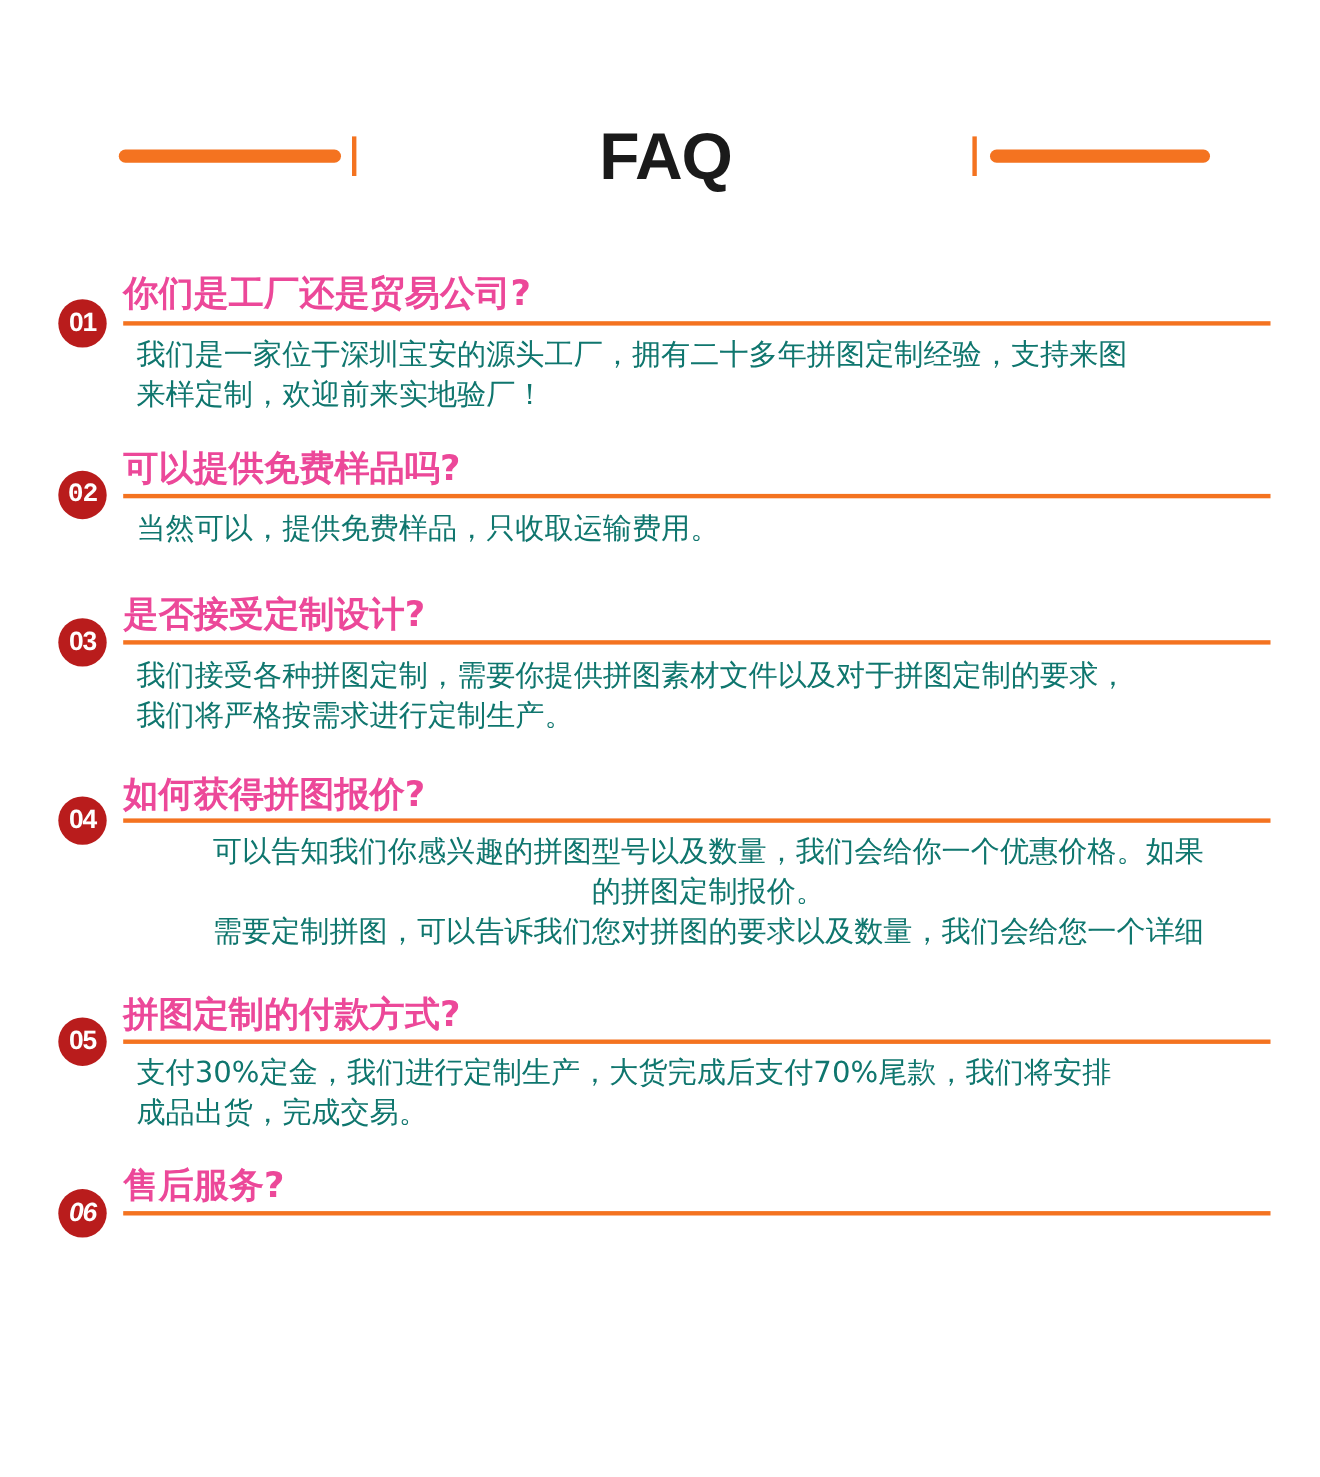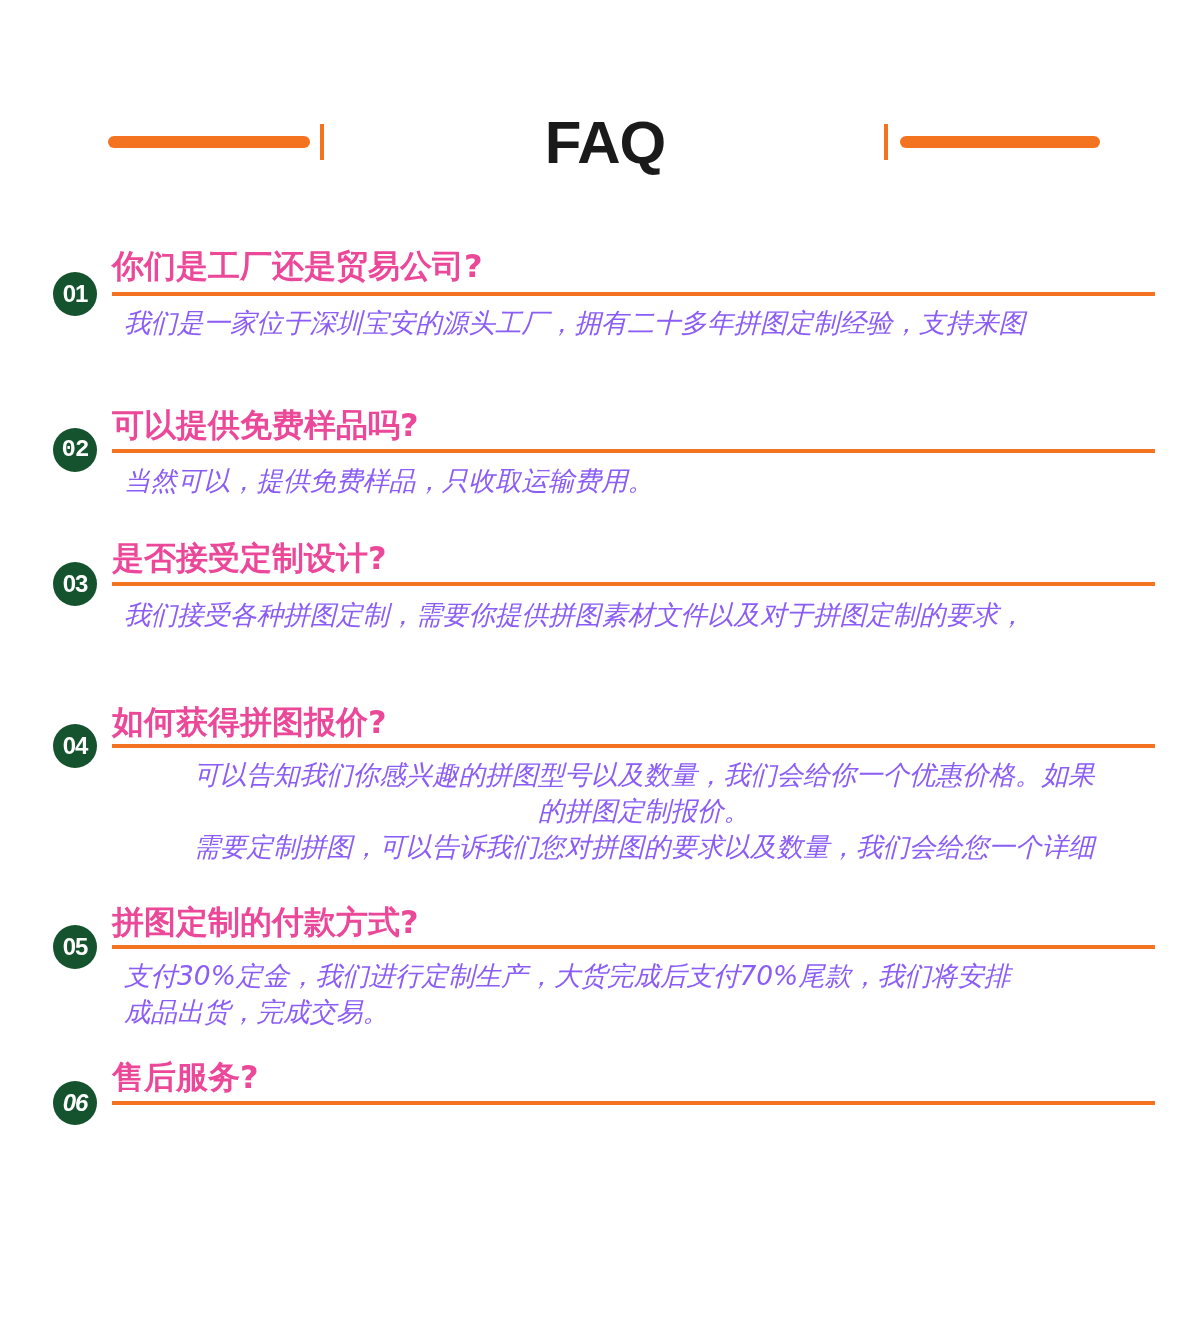--- a/index.html
+++ b/index.html
@@ -12,71 +12,72 @@
     .hdr-tick { position: absolute; width: 4px; height: 36px; background: #f47320; }
     .faq-title {
       position: absolute; left: 0; width: 1210px; top: 108px;
       text-align: center; font-family: "Liberation Sans", sans-serif;
       font-weight: bold; font-size: 60px; line-height: 70px; color: #1a1a1a;
       letter-spacing: -1px;
     }
     .item { position: absolute; left: 0; width: 1200px; }
     .badge {
       position: absolute; left: 53px; width: 44px; height: 44px; border-radius: 50%;
-      background: #14532d; color: #ffffff; font-family: "Liberation Sans", sans-serif;
+      background: #b91c1c; color: #ffffff; font-family: "Liberation Sans", sans-serif;
       font-weight: bold; font-size: 24px; line-height: 44px; text-align: center;
       letter-spacing: -1px;
     }
     .q {
       position: absolute; left: 112px; font-weight: bold; font-size: 32px; line-height: 40px;
       color: #ec4899; white-space: nowrap;
     }
     .rule { position: absolute; left: 112px; width: 1043px; height: 4px; background: #f47320; }
     .a {
       position: absolute; left: 124px; width: 1040px; font-size: 26.5px; line-height: 36px;
-      color: #8b5cf6;
-      font-style: italic;
+      color: #0f766e;
     }
     .a div { white-space: nowrap; }
   </style>
 </head>
 <body>
 
 <div>
   <div class="hdr-bar" style="left:108px; top:136px; width:202px;"></div>
   <div class="hdr-tick" style="left:320px; top:124px;"></div>
   <div class="faq-title">FAQ</div>
   <div class="hdr-tick" style="left:884px; top:124px;"></div>
   <div class="hdr-bar" style="left:900px; top:136px; width:200px;"></div>
 </div>
 
 <div class="item" style="top:0;">
   <div class="badge" style="top:272px;">01</div>
   <div class="q" style="top:246px;">你们是工厂还是贸易公司?</div>
   <div class="rule" style="top:292px;"></div>
   <div class="a" style="top:305px;">
     <div>我们是一家位于深圳宝安的源头工厂，拥有二十多年拼图定制经验，支持来图</div>
+    <div>来样定制，欢迎前来实地验厂！</div>
   </div>
 </div>
 
 <div class="item" style="top:0;">
   <div class="badge" style="top:428px;font-family:Liberation Mono, monospace;">02</div>
   <div class="q" style="top:405px;">可以提供免费样品吗?</div>
   <div class="rule" style="top:449px;"></div>
   <div class="a" style="top:463px;">
     <div>当然可以，提供免费样品，只收取运输费用。</div>
   </div>
 </div>
 
 <div class="item" style="top:0;">
   <div class="badge" style="top:562px;">03</div>
   <div class="q" style="top:538px;">是否接受定制设计?</div>
   <div class="rule" style="top:582px;"></div>
   <div class="a" style="top:597px;">
     <div>我们接受各种拼图定制，需要你提供拼图素材文件以及对于拼图定制的要求，</div>
+    <div>我们将严格按需求进行定制生产。</div>
   </div>
 </div>
 
 <div class="item" style="top:0;">
   <div class="badge" style="top:724px;">04</div>
   <div class="q" style="top:702px;">如何获得拼图报价?</div>
   <div class="rule" style="top:744px;"></div>
   <div class="a" style="top:757px;text-align:center;">
     <div>可以告知我们你感兴趣的拼图型号以及数量，我们会给你一个优惠价格。如果</div>
     <div>的拼图定制报价。</div>

